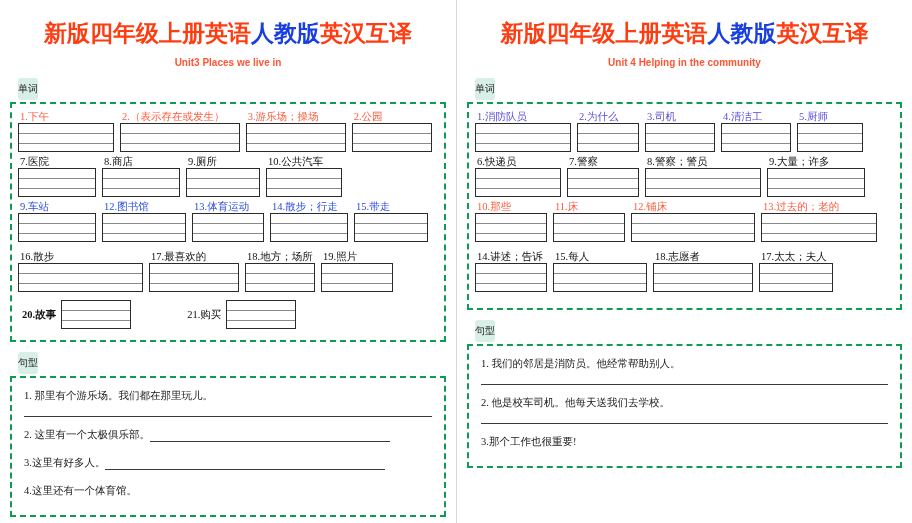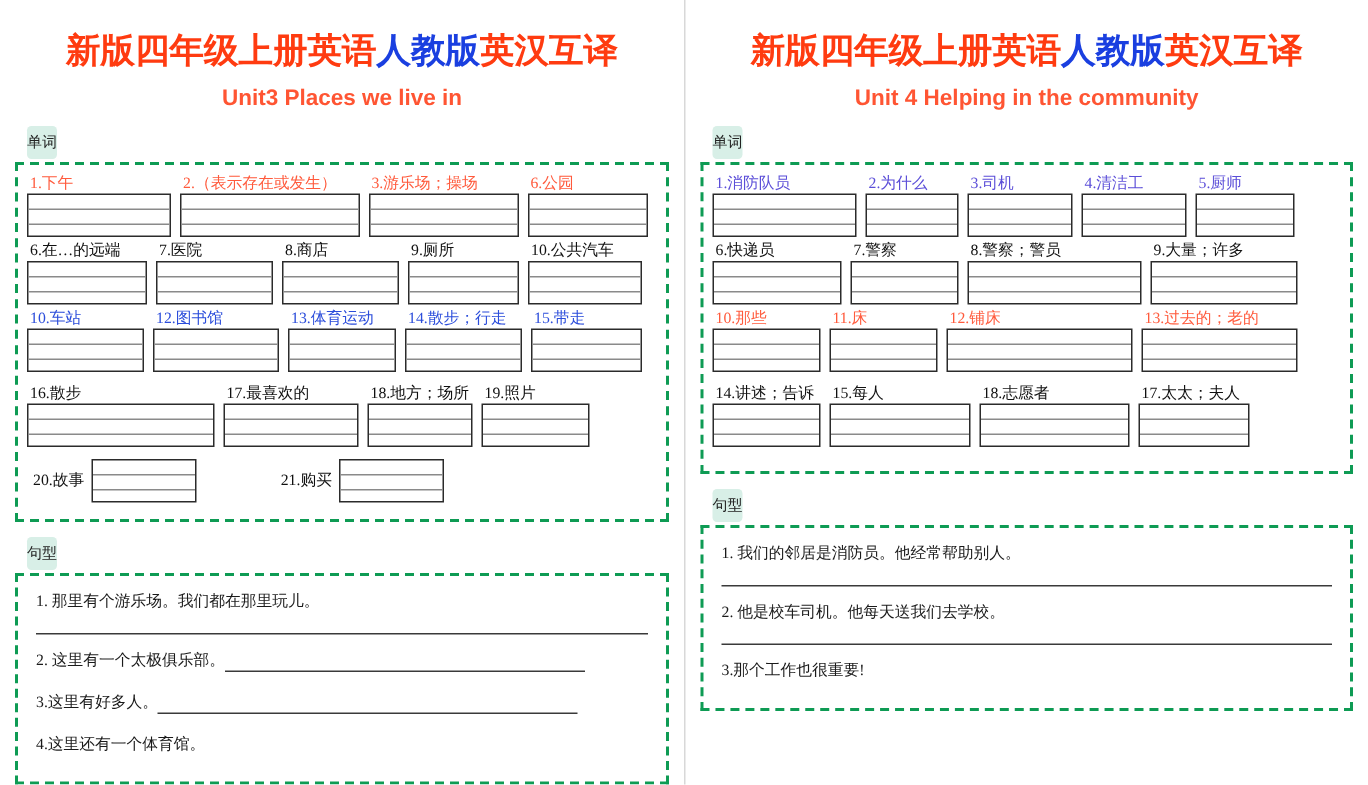--- a/index.html
+++ b/index.html
@@ -35,21 +35,21 @@
     font-weight: bold;
     letter-spacing: 0px;
     margin-top: 18px;
     white-space: nowrap;
     font-family: "Liberation Sans", "DejaVu Sans", sans-serif;
   }
   .title .t-red { color: #ff3b10; }
   .title .t-blue { color: #1a3fe0; }
   .subtitle {
     text-align: center;
-    font-size: 15px;
+    font-size: 10px;
     color: #ff5533;
     margin-top: 8px;
     font-weight: bold;
     font-family: "Liberation Sans", "DejaVu Sans", sans-serif;
   }
   .badge {
     display: inline-block;
     background: #d9 efe8;
     background: #d8efe7;
     color: #222;
@@ -161,35 +161,28 @@
             </div>
           </div>
           <div class="wcell" style="width: 102px;">
             <div class="wlabel c-red">3.游乐场；操场</div>
             <div class="wbox">
               <i class="l1"></i>
               <i class="l2"></i>
             </div>
           </div>
           <div class="wcell" style="width: 82px;">
-            <div class="wlabel c-red">6.公园</div>
-            <div class="wbox">
-              <i class="l1"></i>
-              <i class="l2"></i>
-            </div>
-          </div>
-        </div>
-        <div class="wrow">
-          <div class="wcell" style="width: 80px;">
-            <div class="wlabel c-black">6.在…的远端</div>
-            <div class="wbox">
-              <i class="l1"></i>
-              <i class="l2"></i>
-            </div>
-          </div>
+            <div class="wlabel c-red">2.公园</div>
+            <div class="wbox">
+              <i class="l1"></i>
+              <i class="l2"></i>
+            </div>
+          </div>
+        </div>
+        <div class="wrow">
           <div class="wcell" style="width: 78px;">
             <div class="wlabel c-black">7.医院</div>
             <div class="wbox">
               <i class="l1"></i>
               <i class="l2"></i>
             </div>
           </div>
           <div class="wcell" style="width: 78px;">
             <div class="wlabel c-black">8.商店</div>
             <div class="wbox">
@@ -207,21 +200,21 @@
           <div class="wcell" style="width: 76px;">
             <div class="wlabel c-black">10.公共汽车</div>
             <div class="wbox">
               <i class="l1"></i>
               <i class="l2"></i>
             </div>
           </div>
         </div>
         <div class="wrow">
           <div class="wcell" style="width: 78px;">
-            <div class="wlabel c-blue">10.车站</div>
+            <div class="wlabel c-blue">9.车站</div>
             <div class="wbox">
               <i class="l1"></i>
               <i class="l2"></i>
             </div>
           </div>
           <div class="wcell" style="width: 84px;">
             <div class="wlabel c-blue">12.图书馆</div>
             <div class="wbox">
               <i class="l1"></i>
               <i class="l2"></i>
@@ -275,21 +268,21 @@
           <div class="wcell" style="width: 72px;">
             <div class="wlabel c-black">19.照片</div>
             <div class="wbox">
               <i class="l1"></i>
               <i class="l2"></i>
             </div>
           </div>
         </div>
         <div class="gap-words"></div>
         <div class="wrow wrow-inline">
-          <div class="wcell" style="margin-right: 52px;">
+          <div class="wcell" style="margin-right: 52px; font-weight: bold;">
             <div class="wlabel c-black">20.故事</div>
             <div class="wbox" style="width: 70px;">
               <i class="l1"></i>
               <i class="l2"></i>
             </div>
           </div>
           <div class="wcell" style="margin-right: 52px;">
             <div class="wlabel c-black">21.购买</div>
             <div class="wbox" style="width: 70px;">
               <i class="l1"></i>
@@ -400,21 +393,21 @@
               <i class="l2"></i>
             </div>
           </div>
           <div class="wcell" style="width: 124px;">
             <div class="wlabel c-red">12.铺床</div>
             <div class="wbox">
               <i class="l1"></i>
               <i class="l2"></i>
             </div>
           </div>
-          <div class="wcell" style="width: 104px;">
+          <div class="wcell" style="width: 116px;">
             <div class="wlabel c-red">13.过去的；老的</div>
             <div class="wbox">
               <i class="l1"></i>
               <i class="l2"></i>
             </div>
           </div>
         </div>
         <div class="gap-words"></div>
         <div class="wrow">
           <div class="wcell" style="width: 72px;">

